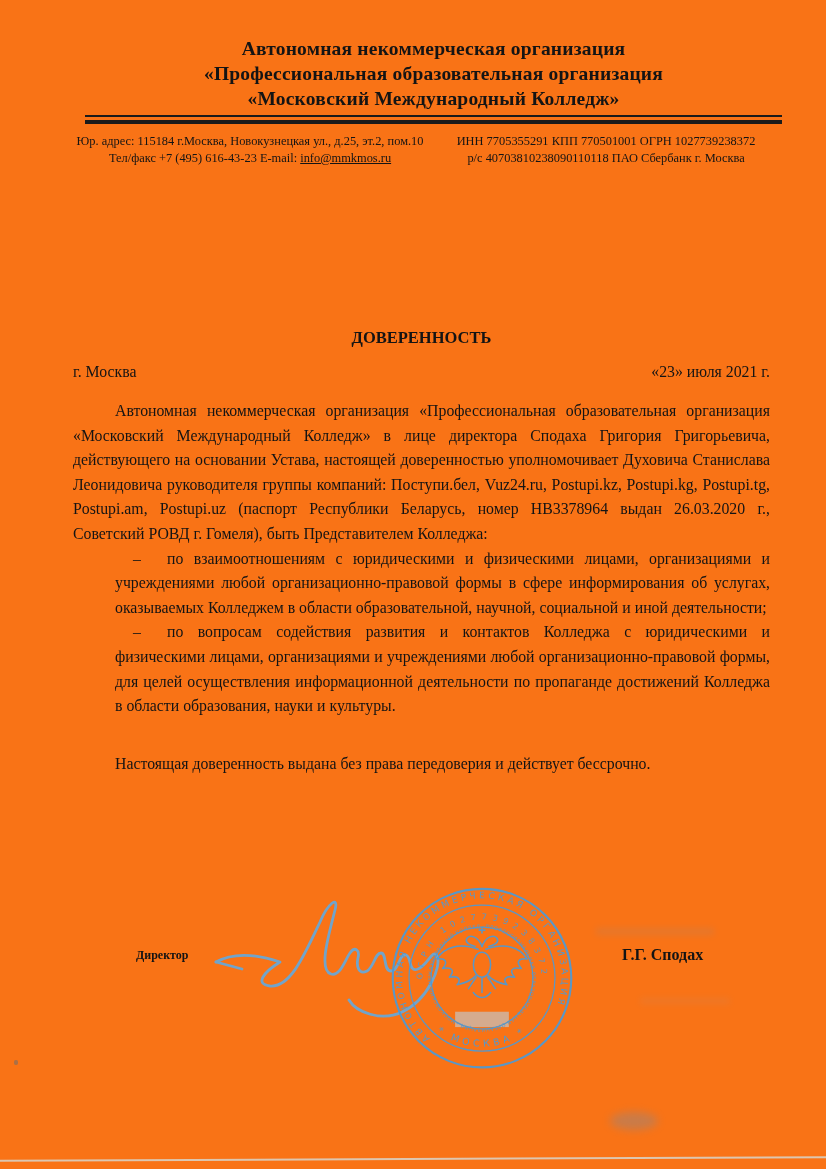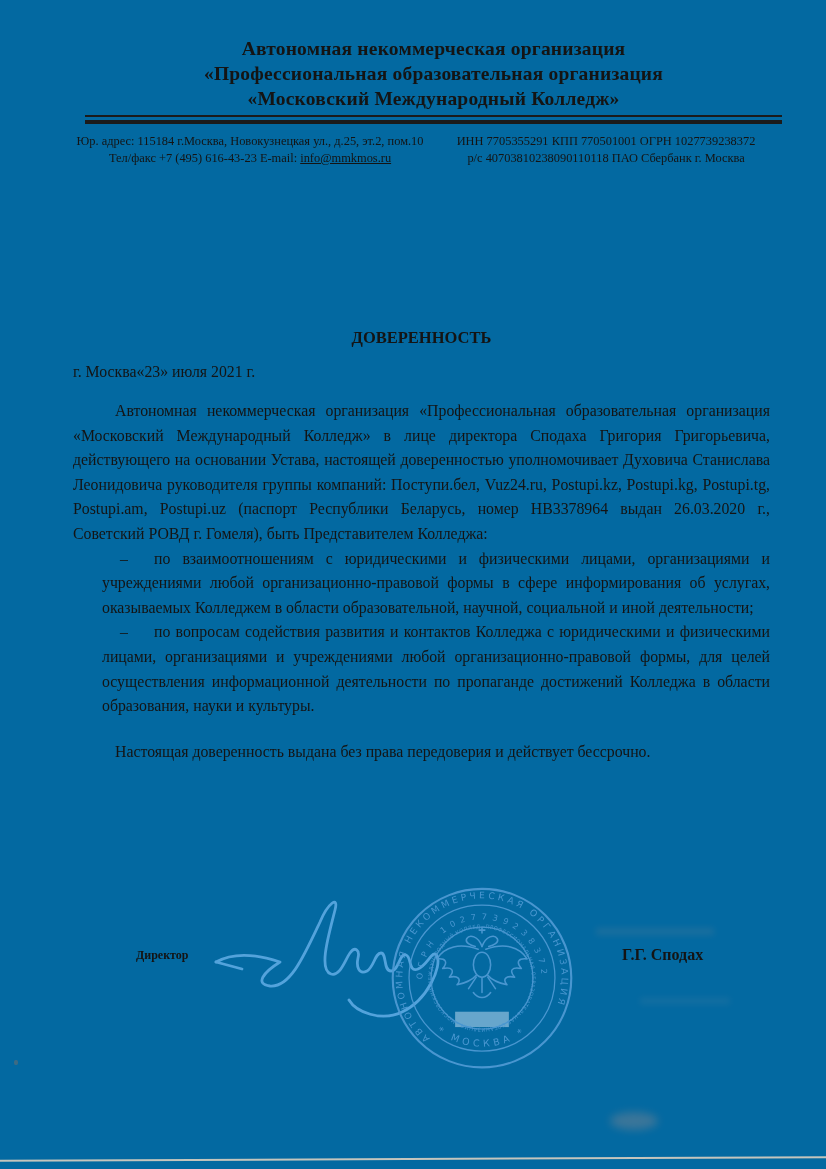--- a/index.html
+++ b/index.html
@@ -1,21 +1,21 @@
 <!DOCTYPE html>
 <html lang="ru"><head>
 <meta charset="utf-8">
 <style>
   * { margin:0; padding:0; box-sizing:border-box; }
   html,body { background:#e8e8e8; }
   .page {
     position:relative;
     width:826px; height:1169px;
     margin:0 auto;
-    background:#0369a1;
+    background:#f97316;
     font-family:"Liberation Serif", serif;
     color:#141414;
     overflow:hidden;
   }
   
   .letterhead {
     position:absolute; left:85px; top:36px; width:697px;
     text-align:center;
   }
   .letterhead .org-line {
@@ -35,31 +35,31 @@
   .addr-left  { width:395px; }
   .addr-right { width:345px; }
   .email { text-decoration:underline; }
   
   .doc-title {
     position:absolute; left:73px; top:328px; width:697px;
     text-align:center; font-weight:bold; font-size:16.5px;
   }
   .place-date {
     position:absolute; left:73px; top:363px; width:697px;
-    display:flex; justify-content:flex-start;
+    display:flex; justify-content:space-between;
     font-size:15.8px;
   }
   .body-text {
     position:absolute; left:73px; top:399px; width:697px;
     font-size:15.8px; line-height:24.6px; text-align:justify;
   }
   .intro { text-indent:42px; }
-  .bullet { margin-left:29px; text-indent:18px; }
+  .bullet { margin-left:42px; text-indent:18px; }
   .bullet .marker { display:inline-block; width:34px; text-indent:0; }
-  .closing { margin-top:21px; text-indent:42px; }
+  .closing { margin-top:33px; text-indent:42px; }
   
   .sig-role {
     position:absolute; left:136px; top:948px;
     font-size:12px; font-weight:bold;
   }
   .sig-name {
     position:absolute; left:622px; top:946px;
     font-size:16px; font-weight:bold;
   }
   .signature-svg {

